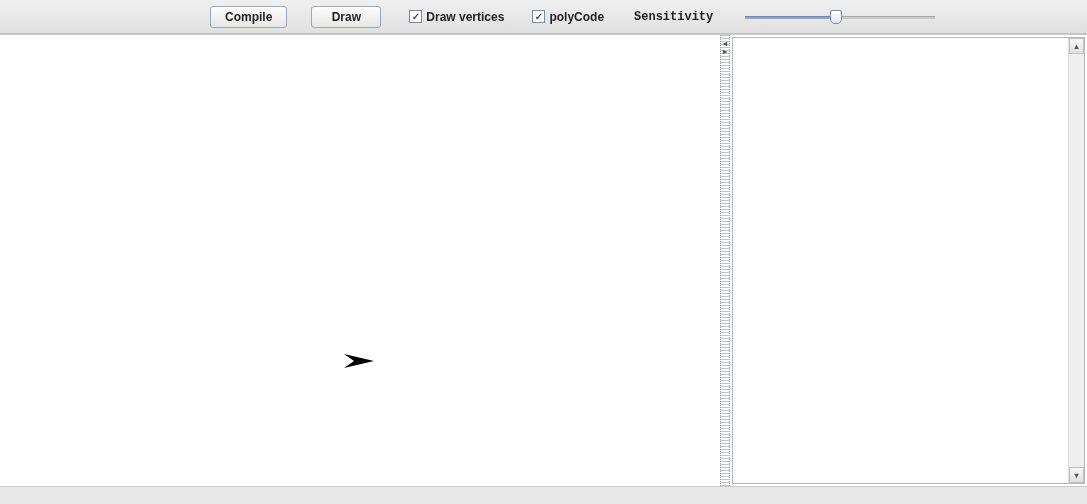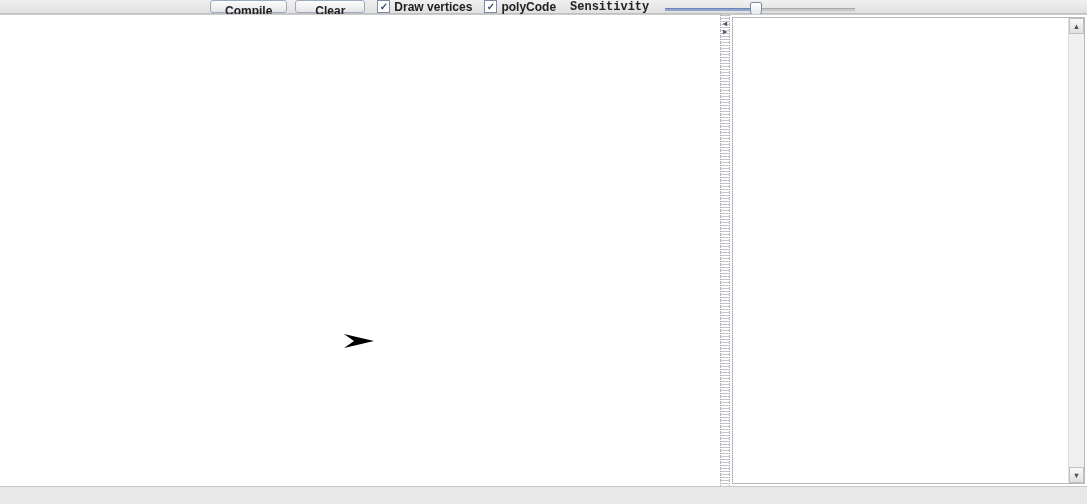--- a/index.html
+++ b/index.html
@@ -12,26 +12,27 @@
       font-size: 12px;
       font-weight: bold;
       background: #e8e8e8;
       width: 1087px;
       height: 504px;
       overflow: hidden;
       display: flex;
       flex-direction: column;
     }
     .toolbar {
-      height: 14px;
+      height: 34px;
       background: linear-gradient(to bottom, #f0f0f0, #e0e0e0);
       border-bottom: 1px solid #c0c0c0;
       display: flex;
+      align-items: center;
       padding-left: 210px;
-      gap: 8px;
+      gap: 24px;
     }
     .btn {
       background: linear-gradient(to bottom, #fdfdfd, #e6e6e6);
       border: 1px solid #9ca8bd;
       border-radius: 3px;
       padding: 3px 14px;
       font-family: sans-serif;
       font-size: 12px;
       font-weight: bold;
       color: #222;
@@ -196,21 +197,21 @@
       color: #4060a0;
       display: flex;
       align-items: flex-end;
     }
   </style>
 </head>
 <body>
 
 <div class="toolbar">
   <button class="btn">Compile</button>
-  <button class="btn">Clear</button>
+  <button class="btn">Draw</button>
 
   <div class="checkbox-wrap">
     <div class="checkbox checked"></div>
     <span class="label-text">Draw vertices</span>
   </div>
 
   <div class="checkbox-wrap">
     <div class="checkbox checked"></div>
     <span class="label-text">polyCode</span>
   </div>

